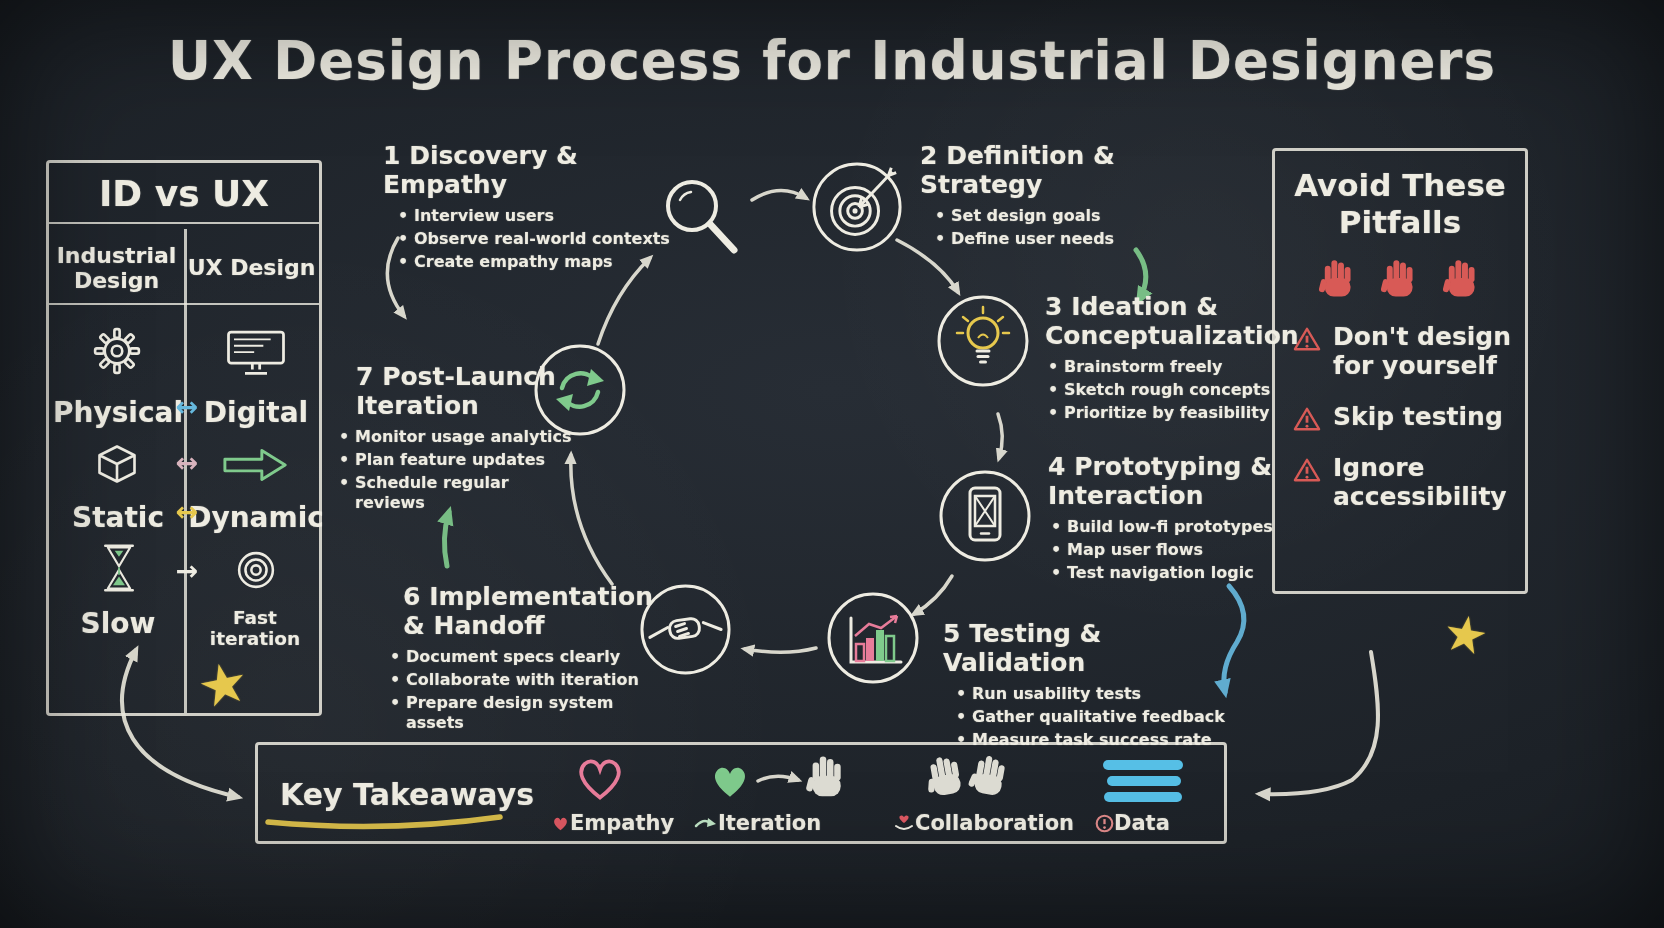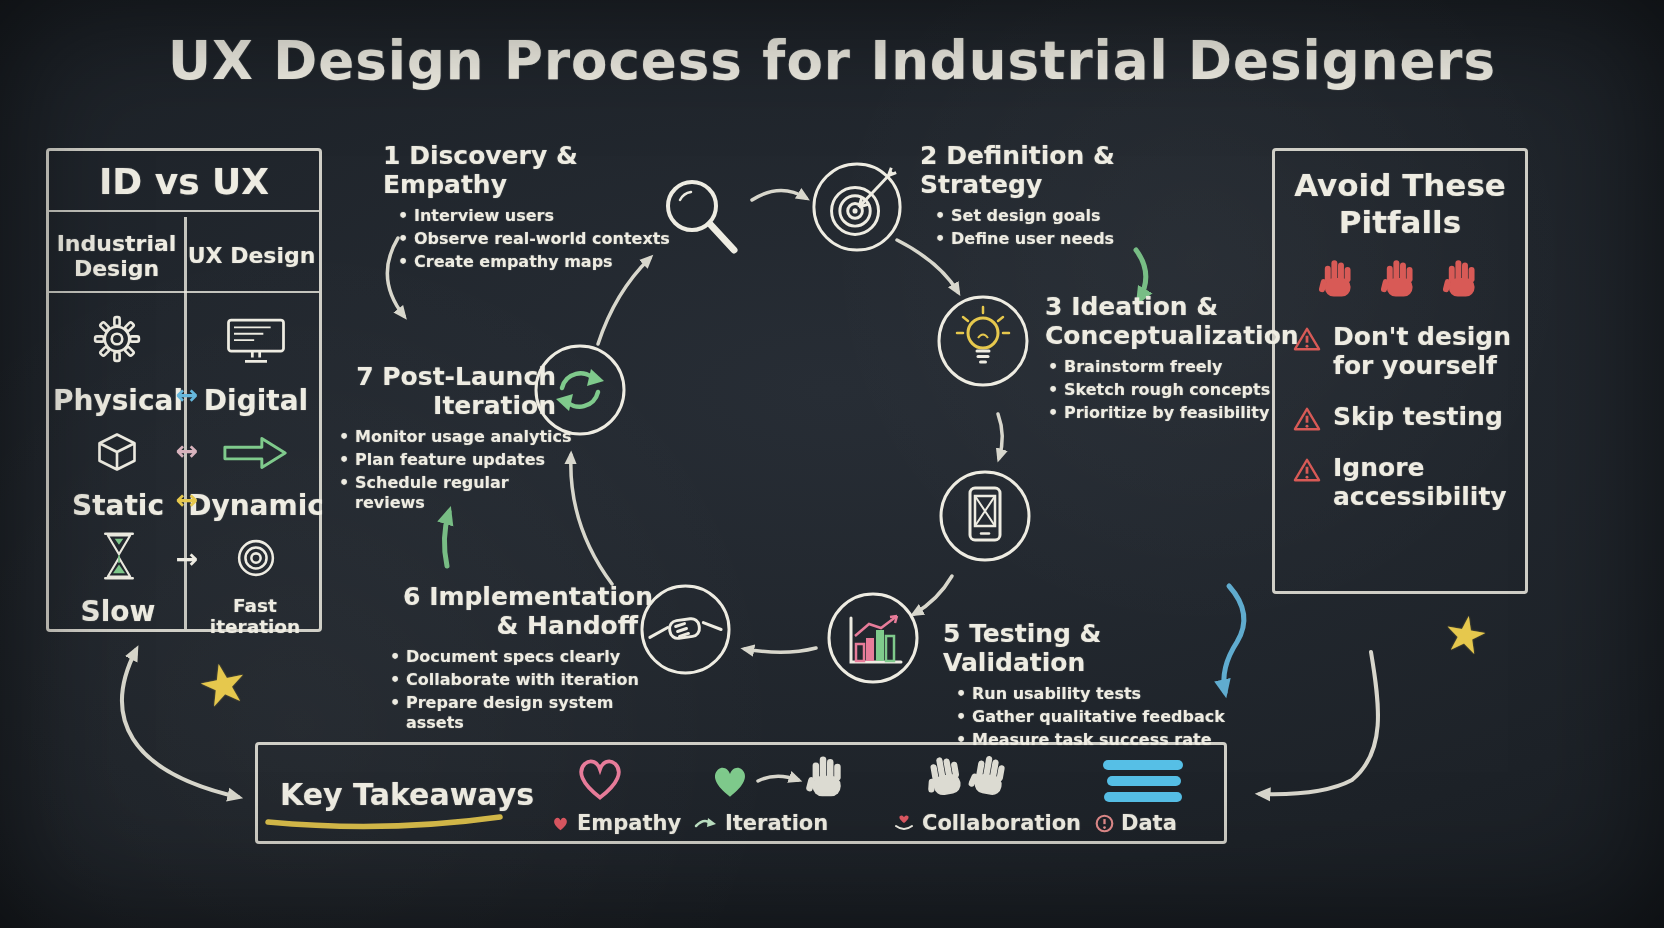--- a/index.html
+++ b/index.html
@@ -11,40 +11,40 @@
       radial-gradient(circle at 72% 28%, rgba(255,255,255,.03), transparent 28%),
       radial-gradient(ellipse 120% 95% at 50% 42%, #272d35 0%, #1d2228 55%, #14181d 100%);}
   .board::after{content:"";position:absolute;inset:0;box-shadow:inset 0 0 130px rgba(0,0,0,.6);pointer-events:none;z-index:9}
   .abs{position:absolute}
   .chalk{color:#eeece2;text-shadow:0 0 1.5px rgba(238,236,226,.4)}
   .title{width:100%;text-align:center;top:30px;font-size:53px;font-weight:bold;letter-spacing:1px;z-index:3}
   .panel{border:3px solid rgba(238,236,226,.85);border-radius:4px;z-index:3}
   
   .step{z-index:4}
   .step-title{font-weight:bold;font-size:25px;line-height:1.14;margin-bottom:7px}
-  .step-title.center{text-align:right;margin-left:auto;margin-right:auto}
+  .step-title.center{text-align:left;margin-left:auto;margin-right:auto}
   .bullets{list-style:none;font-size:16px;font-weight:bold;line-height:1.2}
   .bullets li{padding-left:19px;position:relative;margin-bottom:4px}
   .bullets li::before{content:"\2022";position:absolute;left:3px}
   
   .cmp-head{position:absolute;top:10px;left:0;right:0;text-align:center;font-size:36px;font-weight:bold;
     padding-bottom:8px;border-bottom:2.5px solid rgba(238,236,226,.8)}
   .cmp-colhead{position:absolute;top:70px;height:72px;width:50%;display:flex;align-items:center;justify-content:center;
     text-align:center;font-size:22px;font-weight:bold;line-height:1.15;border-bottom:2.5px solid rgba(238,236,226,.8)}
   .cmp-divider{position:absolute;top:66px;bottom:0;left:50%;width:2.5px;background:rgba(238,236,226,.8)}
   .cmp-label{position:absolute;font-size:28px;font-weight:bold;text-align:center}
   .cmp-arrow{position:absolute;font-size:27px;font-weight:bold;text-align:center;width:44px}
   
   .pit-title{text-align:center;font-size:31px;font-weight:bold;line-height:1.2;margin-top:16px}
   .pit-hands{display:flex;justify-content:center;gap:24px;margin-top:16px}
   .pit-item{display:flex;gap:12px;align-items:flex-start;margin:22px 0 0 18px;padding-right:10px}
   .pit-item .txt{font-size:25px;font-weight:bold;line-height:1.15}
   
   .tk-title{position:absolute;left:22px;top:32px;font-size:30px;font-weight:bold}
-  .tk-label{position:absolute;display:flex;align-items:center;gap:7px;font-size:21px;font-weight:bold}
+  .tk-label{position:absolute;display:flex;align-items:center;font-size:21px;font-weight:bold}
   .star{color:#e6c84d;text-shadow:0 0 2px rgba(230,200,77,.5);z-index:4}
   svg{display:block}
   .overlay{position:absolute;left:0;top:0;z-index:2;pointer-events:none}
   .icon-wrap{z-index:3}
 </style>
 </head>
 <body>
 
 <div class="board">
 
@@ -74,21 +74,21 @@
       <path d="M 1229 586 Q 1254 614 1237 642 Q 1220 668 1225 692" stroke="#66b8dd" stroke-width="5" marker-end="url(#ab)"></path>
       <path d="M 136 650 C 102 716 128 772 238 797" stroke="#e8e6da" stroke-width="4" marker-start="url(#aw)" marker-end="url(#aw)"></path>
       <path d="M 1371 652 C 1380 706 1386 752 1352 780 Q 1322 796 1260 794" stroke="#e8e6da" stroke-width="4" marker-end="url(#aw)"></path>
       <path d="M 268 822 Q 386 833 500 817" stroke="#e6c84d" stroke-width="5.5"></path>
       <path d="M 758 781 Q 776 772 798 780" stroke="#e8e6da" stroke-width="3.5" marker-end="url(#aw)"></path>
     </g>
   </svg>
 
   <div class="abs chalk title">UX Design Process for Industrial Designers</div>
 
-  <div class="abs panel" style="left:46px;top:148px;width:276px;height:484px">
+  <div class="abs panel" style="left:46px;top:160px;width:276px;height:556px">
     <div class="cmp-head chalk">ID vs UX</div>
     <div class="cmp-divider"></div>
     <div class="cmp-colhead chalk" style="left:0">Industrial Design</div>
     <div class="cmp-colhead chalk" style="left:50%">UX Design</div>
 
     <span class="abs icon-wrap" style="left:40px;top:160px">
       <svg width="56" height="56" viewBox="0 0 64 64">
         <g stroke="#eeece2" stroke-width="3" fill="none">
           <circle cx="32" cy="32" r="14"></circle>
             <circle cx="32" cy="32" r="6"></circle>
@@ -239,20 +239,28 @@
 
   <div class="abs step chalk" style="left:1045px;top:293px;width:232px">
     <div class="step-title"><span>3</span>&nbsp;<span>Ideation &amp; Conceptualization</span></div>
     <ul class="bullets">
       <li>Brainstorm freely</li>
       <li>Sketch rough concepts</li>
       <li>Prioritize by feasibility</li>
     </ul>
   </div>
 
+  <div class="abs step chalk" style="left:1048px;top:453px;width:232px">
+    <div class="step-title"><span>4</span>&nbsp;<span>Prototyping &amp; Interaction</span></div>
+    <ul class="bullets">
+      <li>Build low-fi prototypes</li>
+      <li>Map user flows</li>
+      <li>Test navigation logic</li>
+    </ul>
+  </div>
 
   <div class="abs step chalk" style="left:943px;top:620px;width:292px">
     <div class="step-title"><span>5</span>&nbsp;<span>Testing &amp; Validation</span></div>
     <ul class="bullets" style="margin-left:10px">
       <li>Run usability tests</li>
       <li>Gather qualitative feedback</li>
       <li>Measure task success rate</li>
     </ul>
   </div>
 

